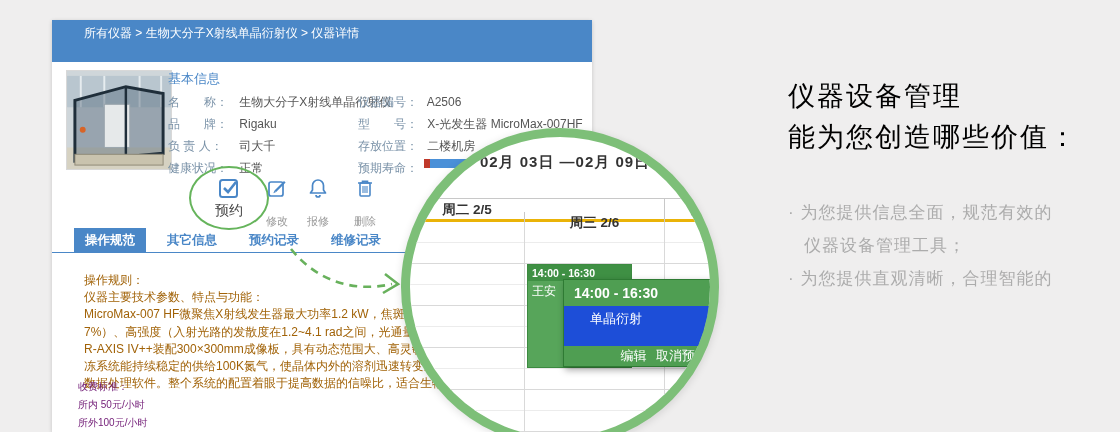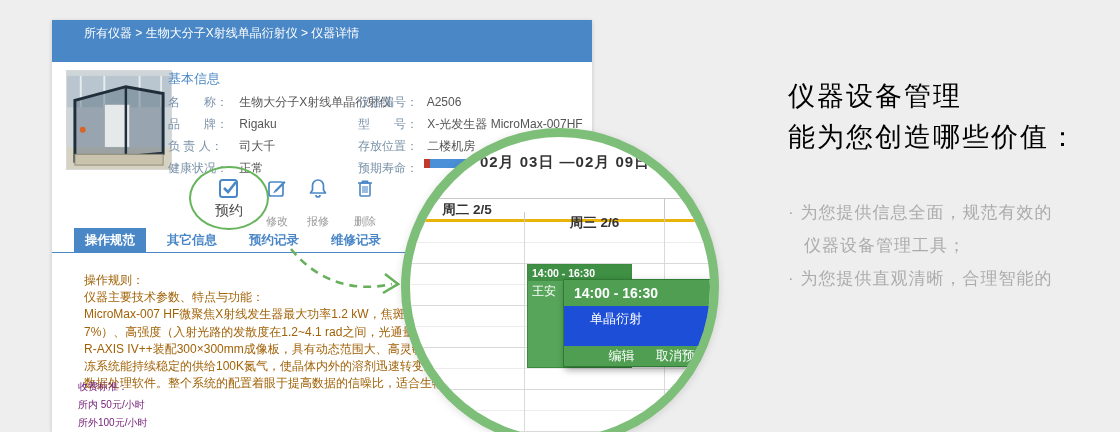--- a/index.html
+++ b/index.html
@@ -72,21 +72,21 @@
         line-height:16px;padding-left:4px;white-space:nowrap;}
   .event-user{color:#fff;font-size:12px;padding:2px 4px;}
 
   .popup{position:absolute;left:153px;top:142px;width:154px;height:88px;background:#4f9e52;
         border:1px solid #2e7b33;box-shadow:2px 3px 7px rgba(0,0,0,.35);}
   .p-head{height:26px;line-height:26px;padding:0 10px;font-size:14px;font-weight:bold;color:#fff;
         white-space:nowrap;}
   .p-body{height:40px;background:#1d4ed8;padding:4px 26px;font-size:13px;color:#fff;}
   .p-foot{height:22px;line-height:20px;text-align:right;padding:0 8px;font-size:13px;color:#fff;
         white-space:nowrap;}
-  .p-foot span{cursor:pointer;margin-left:18px;}
+  .p-foot span{cursor:pointer;margin-left:6px;}
 
   
   .promo-title{position:absolute;left:788px;top:76px;font-size:27px;line-height:41px;color:#000000;
         font-weight:300;letter-spacing:2px;white-space:nowrap;}
   .promo-list{position:absolute;left:788px;top:196px;font-size:17px;line-height:33px;color:#acacac;
         letter-spacing:1px;white-space:nowrap;}
   .promo-list .l2{padding-left:16px;}
 </style>
 </head>
 <body>

